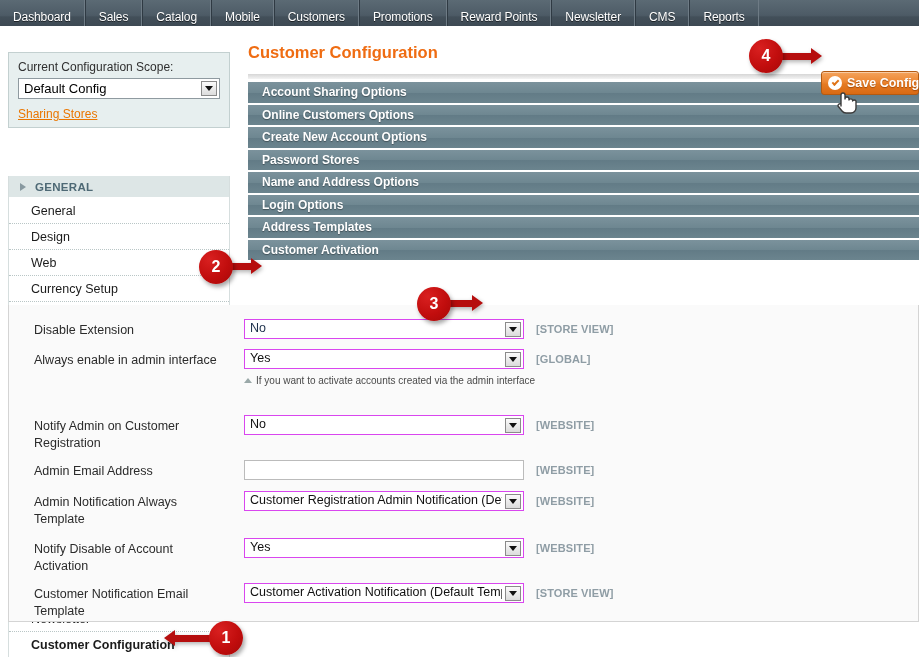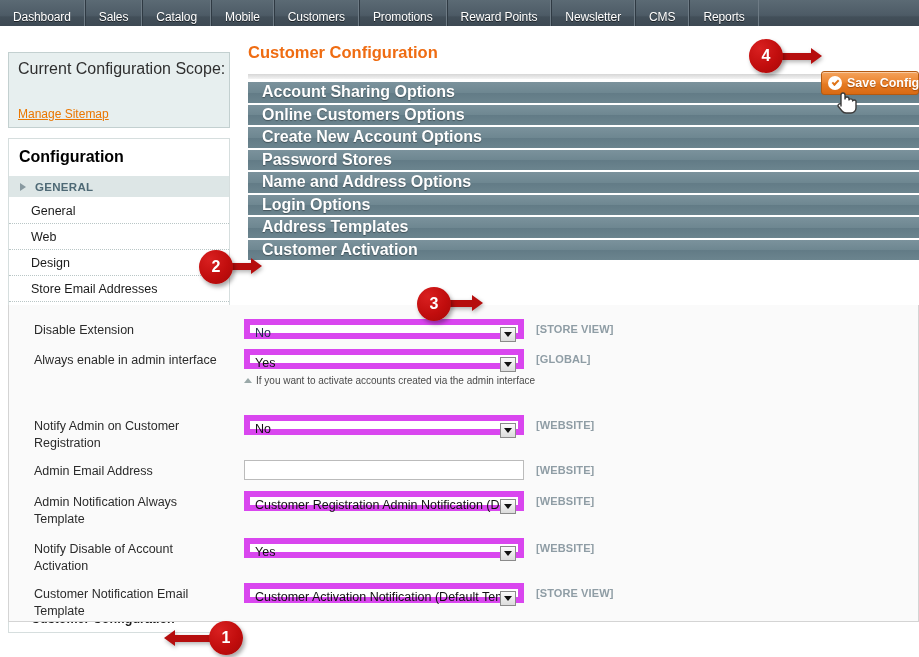--- a/index.html
+++ b/index.html
@@ -41,21 +41,21 @@
   #leftcol {
     position: absolute; left: 0; top: 0; width: 233px; height: 631px;
   }
   #scopebox {
     position: absolute; left: 8px; top: 26px; width: 222px; height: 76px;
     background: #e7efef;
     border: 1px solid #c3d0d0;
   }
   #scopebox .scope-label {
     position: absolute; left: 9px; top: 7px;
-    font-size: 16px; color: #2f2f2f;
+    font-size: 12px; color: #2f2f2f;
   }
   #scope-select {
     position: absolute; left: 9px; top: 25px; width: 202px; height: 21px;
     background: #ffffff; border: 1px solid #8f9aa0;
     font-size: 13px; color: #000000;
   }
   #scope-select .sv { position: absolute; left: 5px; top: 2px; }
   .ddbtn {
     position: absolute; right: 2px; top: 2px; width: 16px; height: 15px;
     background: linear-gradient(to bottom, #fbfbfb, #dcdcdc);
@@ -158,40 +158,40 @@
   }
   .sec-bar {
     height: 22.5px;
     background: linear-gradient(to bottom, #7b929c 0%, #6e8791 50%, #627b86 51%, #6b848e 100%);
     border-bottom: 2px solid #ffffff;
     display: flex; align-items: center;
     padding-left: 14px;
     cursor: pointer;
   }
   .sec-bar .sec-label {
-    font-size: 16px; font-weight: bold; color: #ffffff;
+    font-size: 12px; font-weight: bold; color: #ffffff;
     text-shadow: 0 1px 1px rgba(0,0,0,.35);
   }
 
   
   #fieldpanel {
     position: absolute; left: 8px; top: 279px; width: 911px; height: 317px;
     background: #fafafa;
     border: 1px solid #d4d4d4; border-top: none;
   }
   .frow {
     position: absolute; left: 0; width: 911px;
   }
   .flabel {
     position: absolute; left: 25px; width: 195px;
     font-size: 12.5px; color: #2b2b2b; line-height: 17px;
   }
   .fctl {
     position: absolute; left: 235px; width: 280px; height: 20px;
-    background: #ffffff; border: 6px solid #d946ef;
+    background: #ffffff; border: 1px solid #d946ef;
     font-size: 12.5px; color: #111111;
   }
   .fctl .val {
     position: absolute; left: 5px; top: 1px; white-space: nowrap; overflow: hidden;
     width: 252px;
   }
   .fctl .val.sel { color: #1c2f4a; }
   .fctl.text { border: 1px solid #bbbbbb; }
   .scope {
     position: absolute; font-size: 11px; color: #8f9da5; font-weight: bold;
@@ -275,39 +275,47 @@
       <span>Reports</span>
     </div>
 </div>
 
 <div id="page">
 
   <div id="leftcol">
 
     <div id="scopebox">
       <div class="scope-label">Current Configuration Scope:</div>
-      <div id="manage-stores">Manage Sitemap</div>
-    </div>
-
-    <div id="config-title">Configuration</div>
+      <div id="scope-select">
+        <span class="sv">Default Config</span>
+        <span class="ddbtn">
+            <i></i>
+          </span>
+      </div>
+      <div id="manage-stores">Sharing Stores</div>
+    </div>
+
 
     <div id="navtree">
 
       <div class="tree-group">
         <span class="tri"></span>
         <span class="glabel">GENERAL</span>
       </div>
       <div class="tree-item">
           <span>General</span>
         </div>
       <div class="tree-item">
+          <span>Design</span>
+        </div>
+      <div class="tree-item">
           <span>Web</span>
         </div>
       <div class="tree-item">
-          <span>Design</span>
+          <span>Currency Setup</span>
         </div>
       <div class="tree-item">
           <span>Store Email Addresses</span>
         </div>
       <div class="tree-item">
           <span>Partnerships</span>
         </div>
       <div class="tree-item">
           <span>Contacts</span>
         </div>

